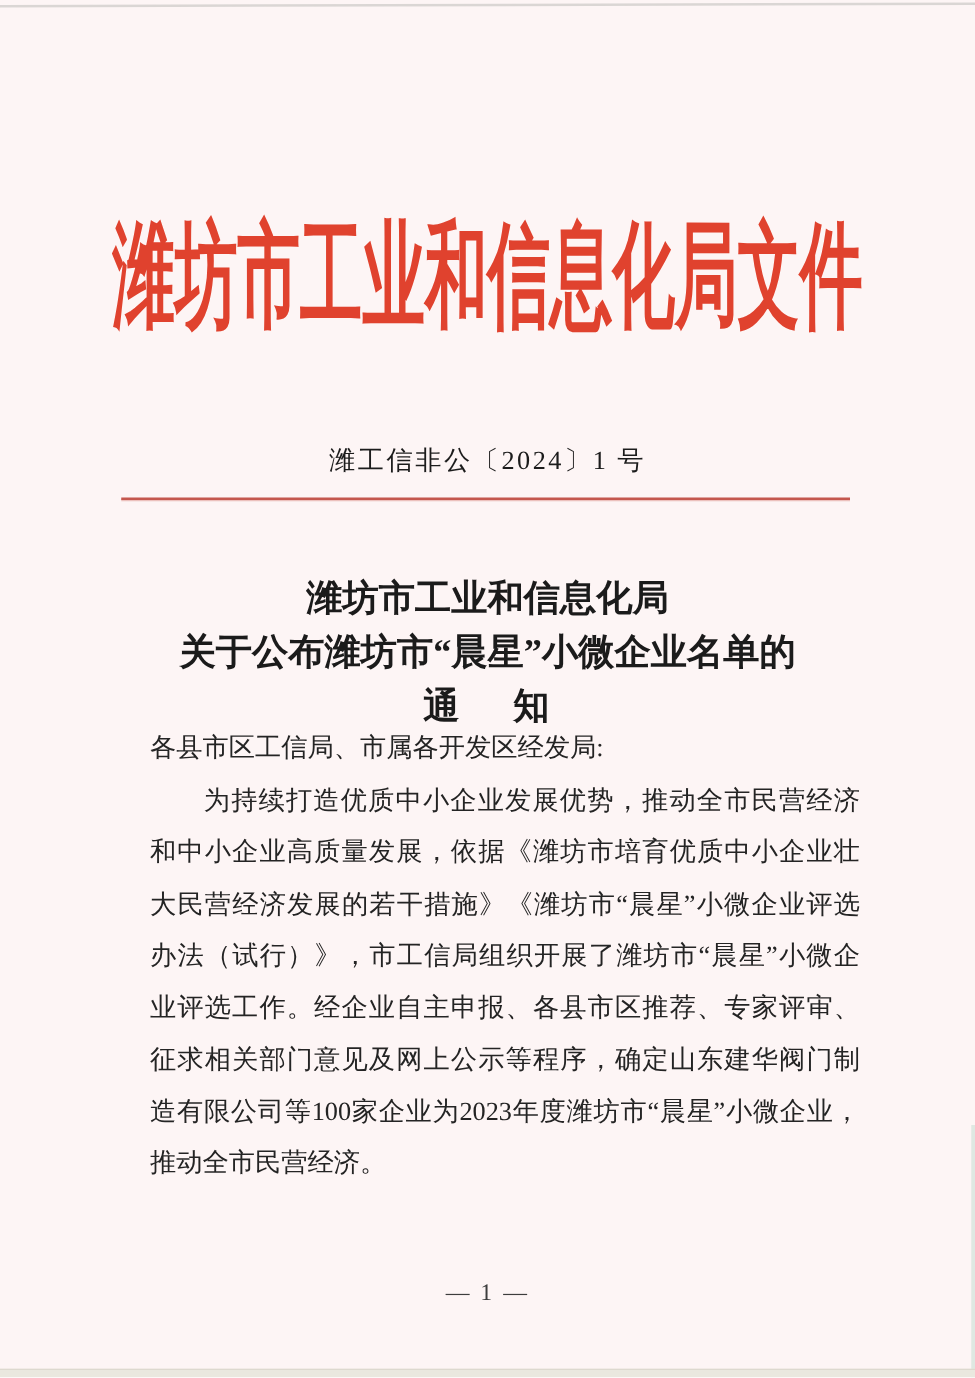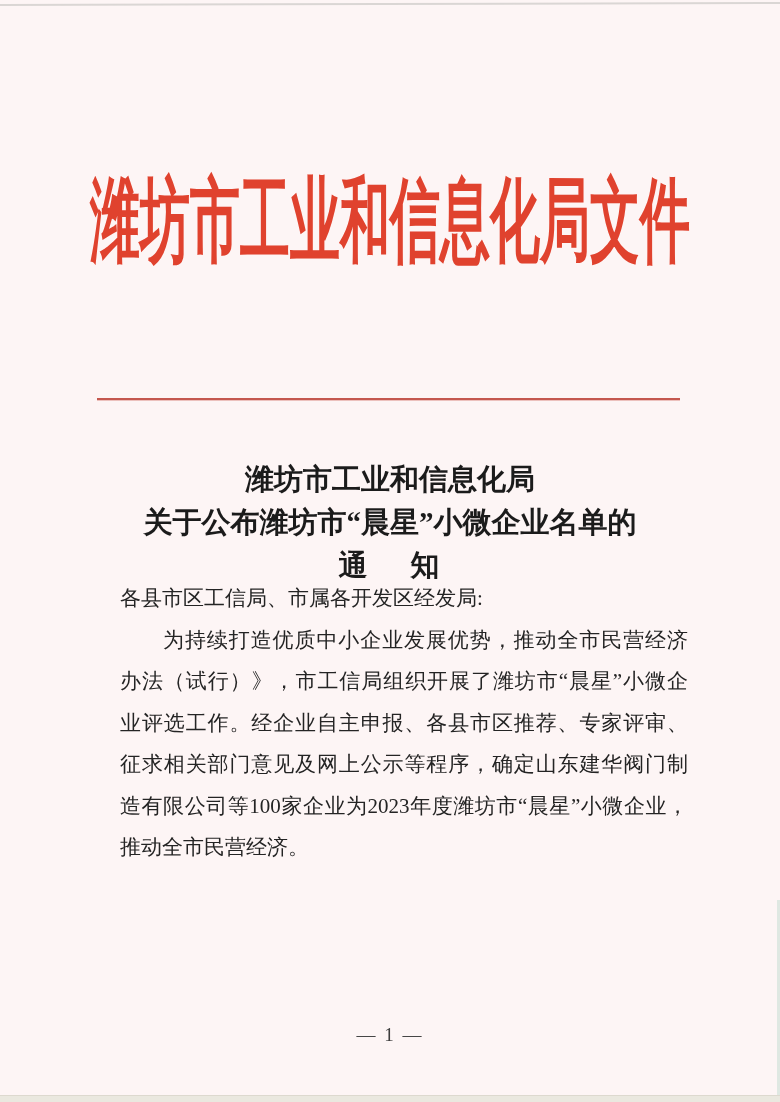--- a/index.html
+++ b/index.html
@@ -127,32 +127,35 @@
 <body>
 
 <div class="page">
 
   <div class="scan-edge-top"></div>
 
   <div class="header-wrap">
     <div class="header-text">潍坊市工业和信息化局文件</div>
   </div>
 
+  <div class="doc-number">潍工信非公〔2024〕1 号</div>
 
   <div class="red-rule"></div>
 
   <div class="title-block">
     <div>潍坊市工业和信息化局</div>
     <div>关于公布潍坊市“晨星”小微企业名单的</div>
     <div class="title-line-wide">通　知</div>
   </div>
 
   <div class="body-block">
     <div class="line">各县市区工信局、市属各开发区经发局:</div>
     <div class="line fill indent">为持续打造优质中小企业发展优势，推动全市民营经济</div>
+    <div class="line fill">和中小企业高质量发展，依据《潍坊市培育优质中小企业壮</div>
+    <div class="line fill">大民营经济发展的若干措施》《潍坊市“晨星”小微企业评选</div>
     <div class="line fill">办法（试行）》，市工信局组织开展了潍坊市“晨星”小微企</div>
     <div class="line fill">业评选工作。经企业自主申报、各县市区推荐、专家评审、</div>
     <div class="line fill">征求相关部门意见及网上公示等程序，确定山东建华阀门制</div>
     <div class="line fill">造有限公司等100家企业为2023年度潍坊市“晨星”小微企业，</div>
     <div class="line">推动全市民营经济。</div>
   </div>
 
   <div class="page-number">— 1 —</div>
 
   <div class="scan-edge-right"></div>

